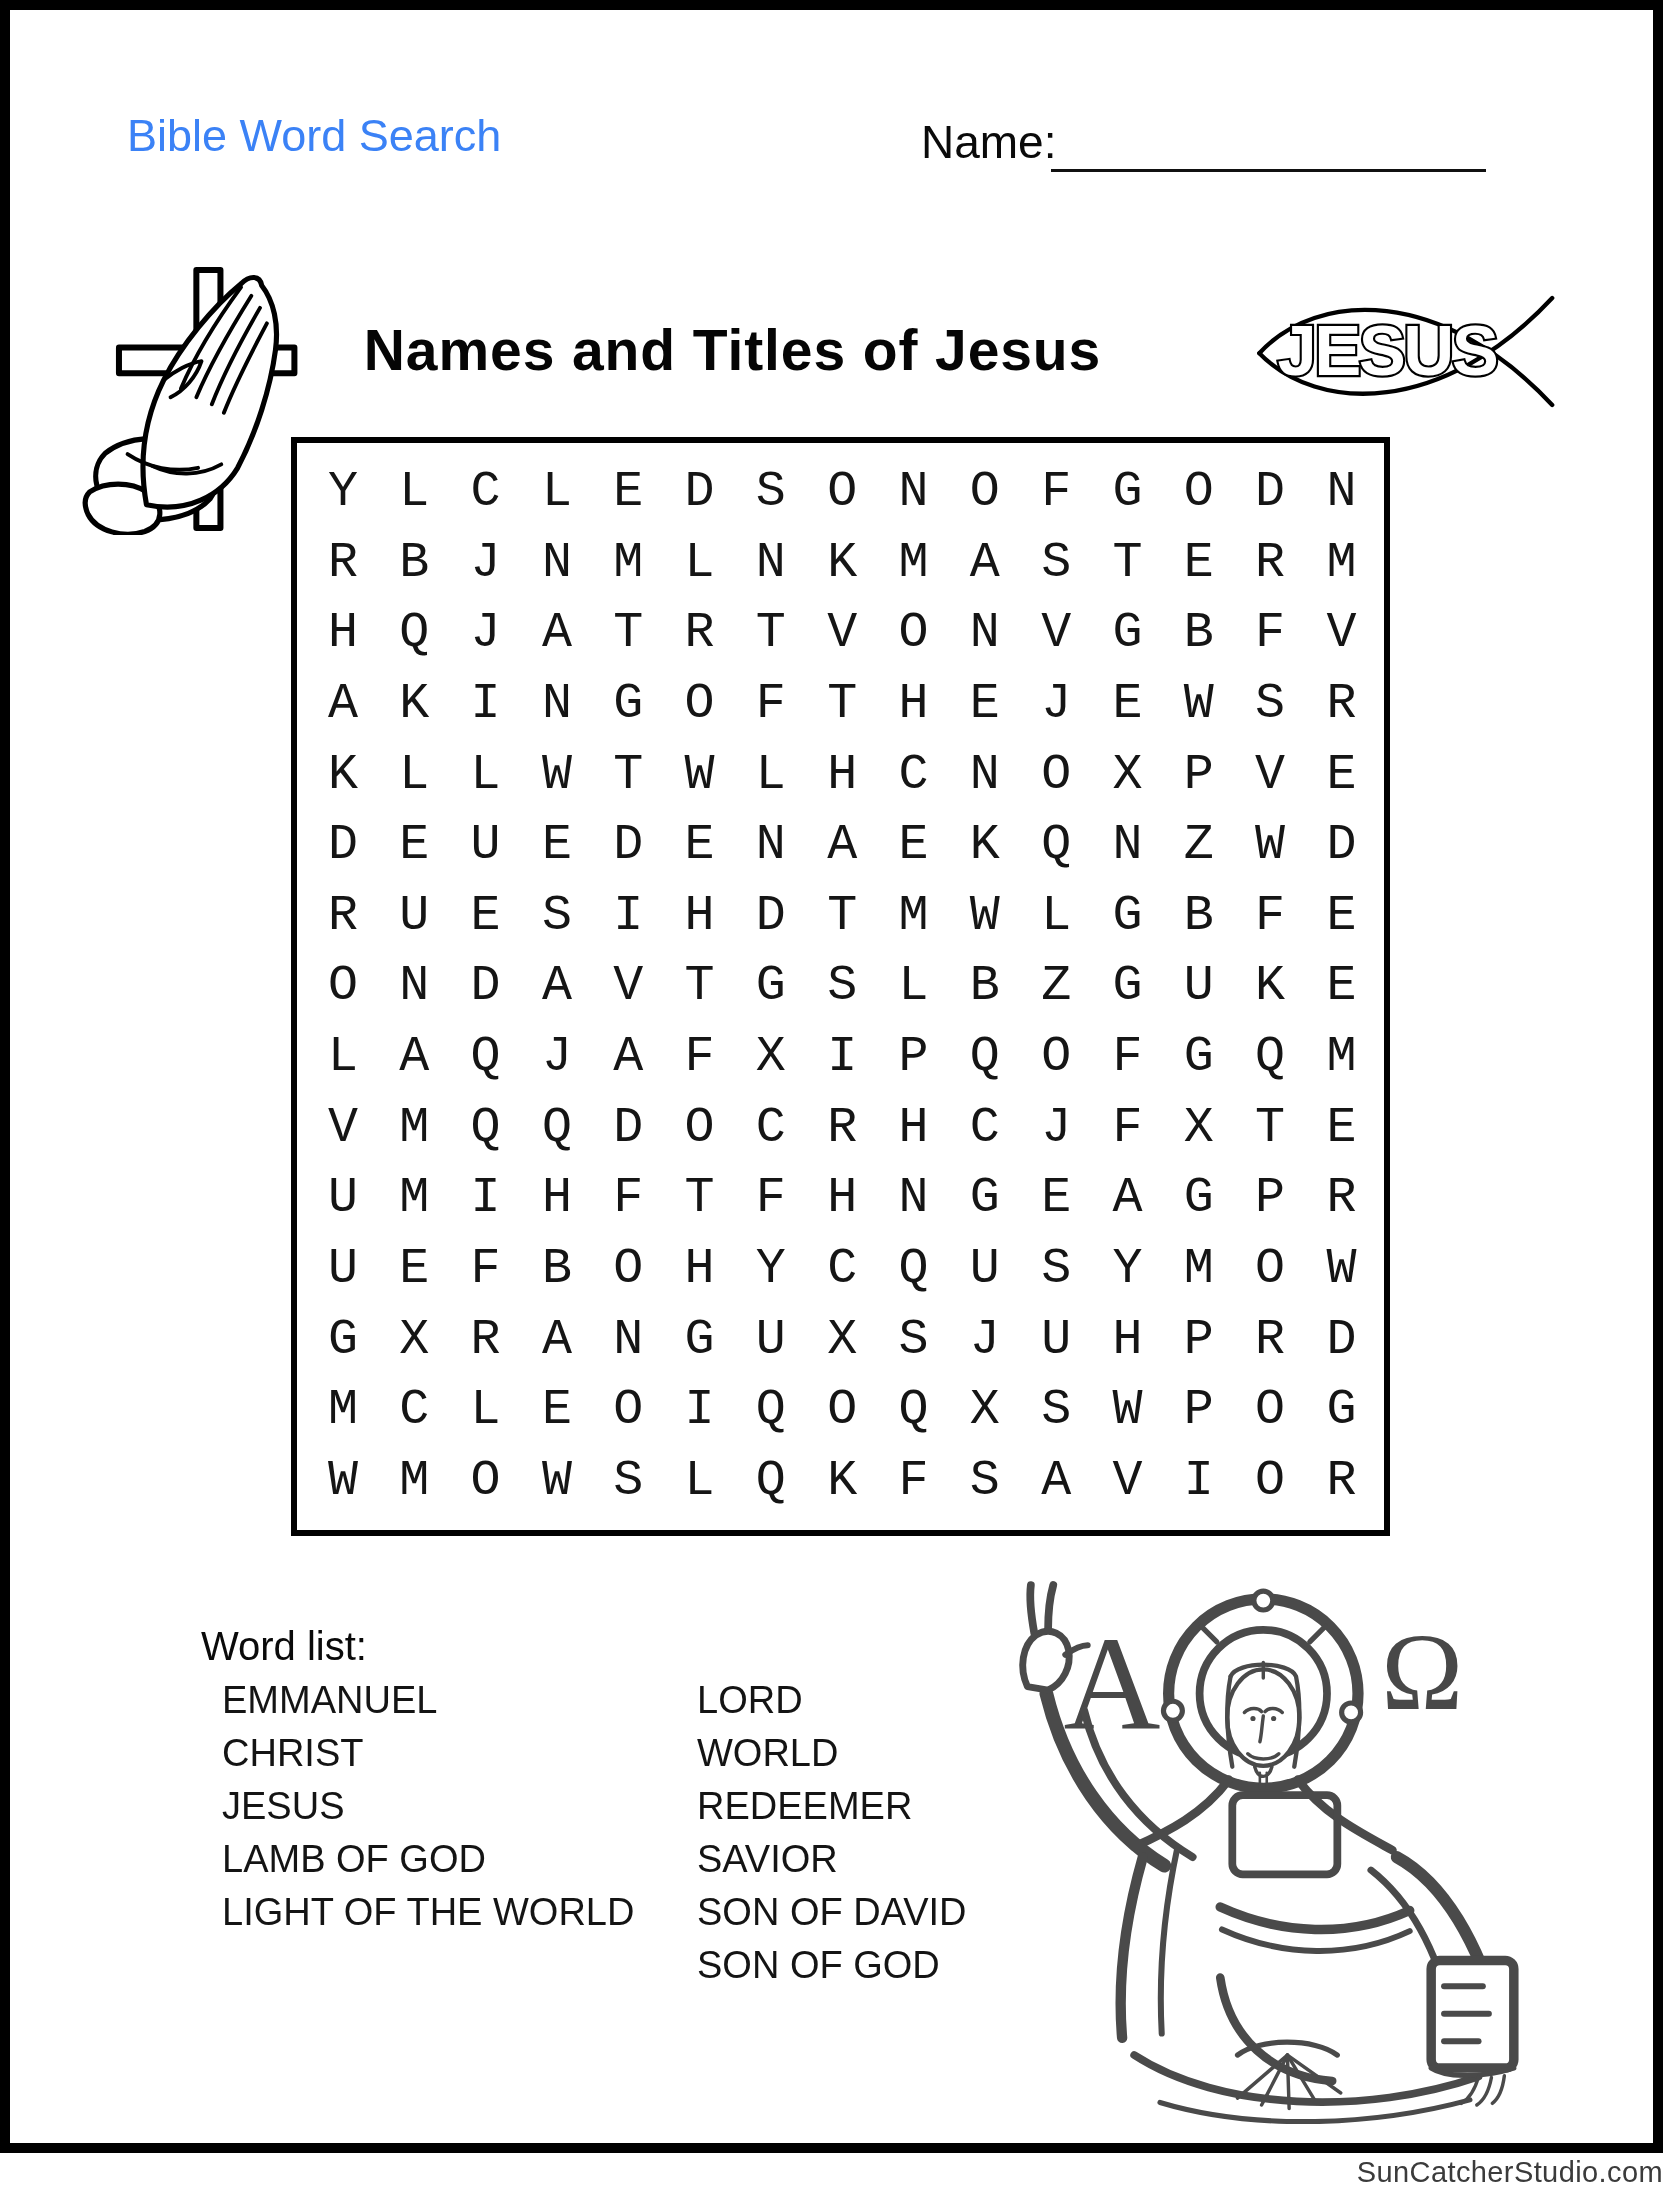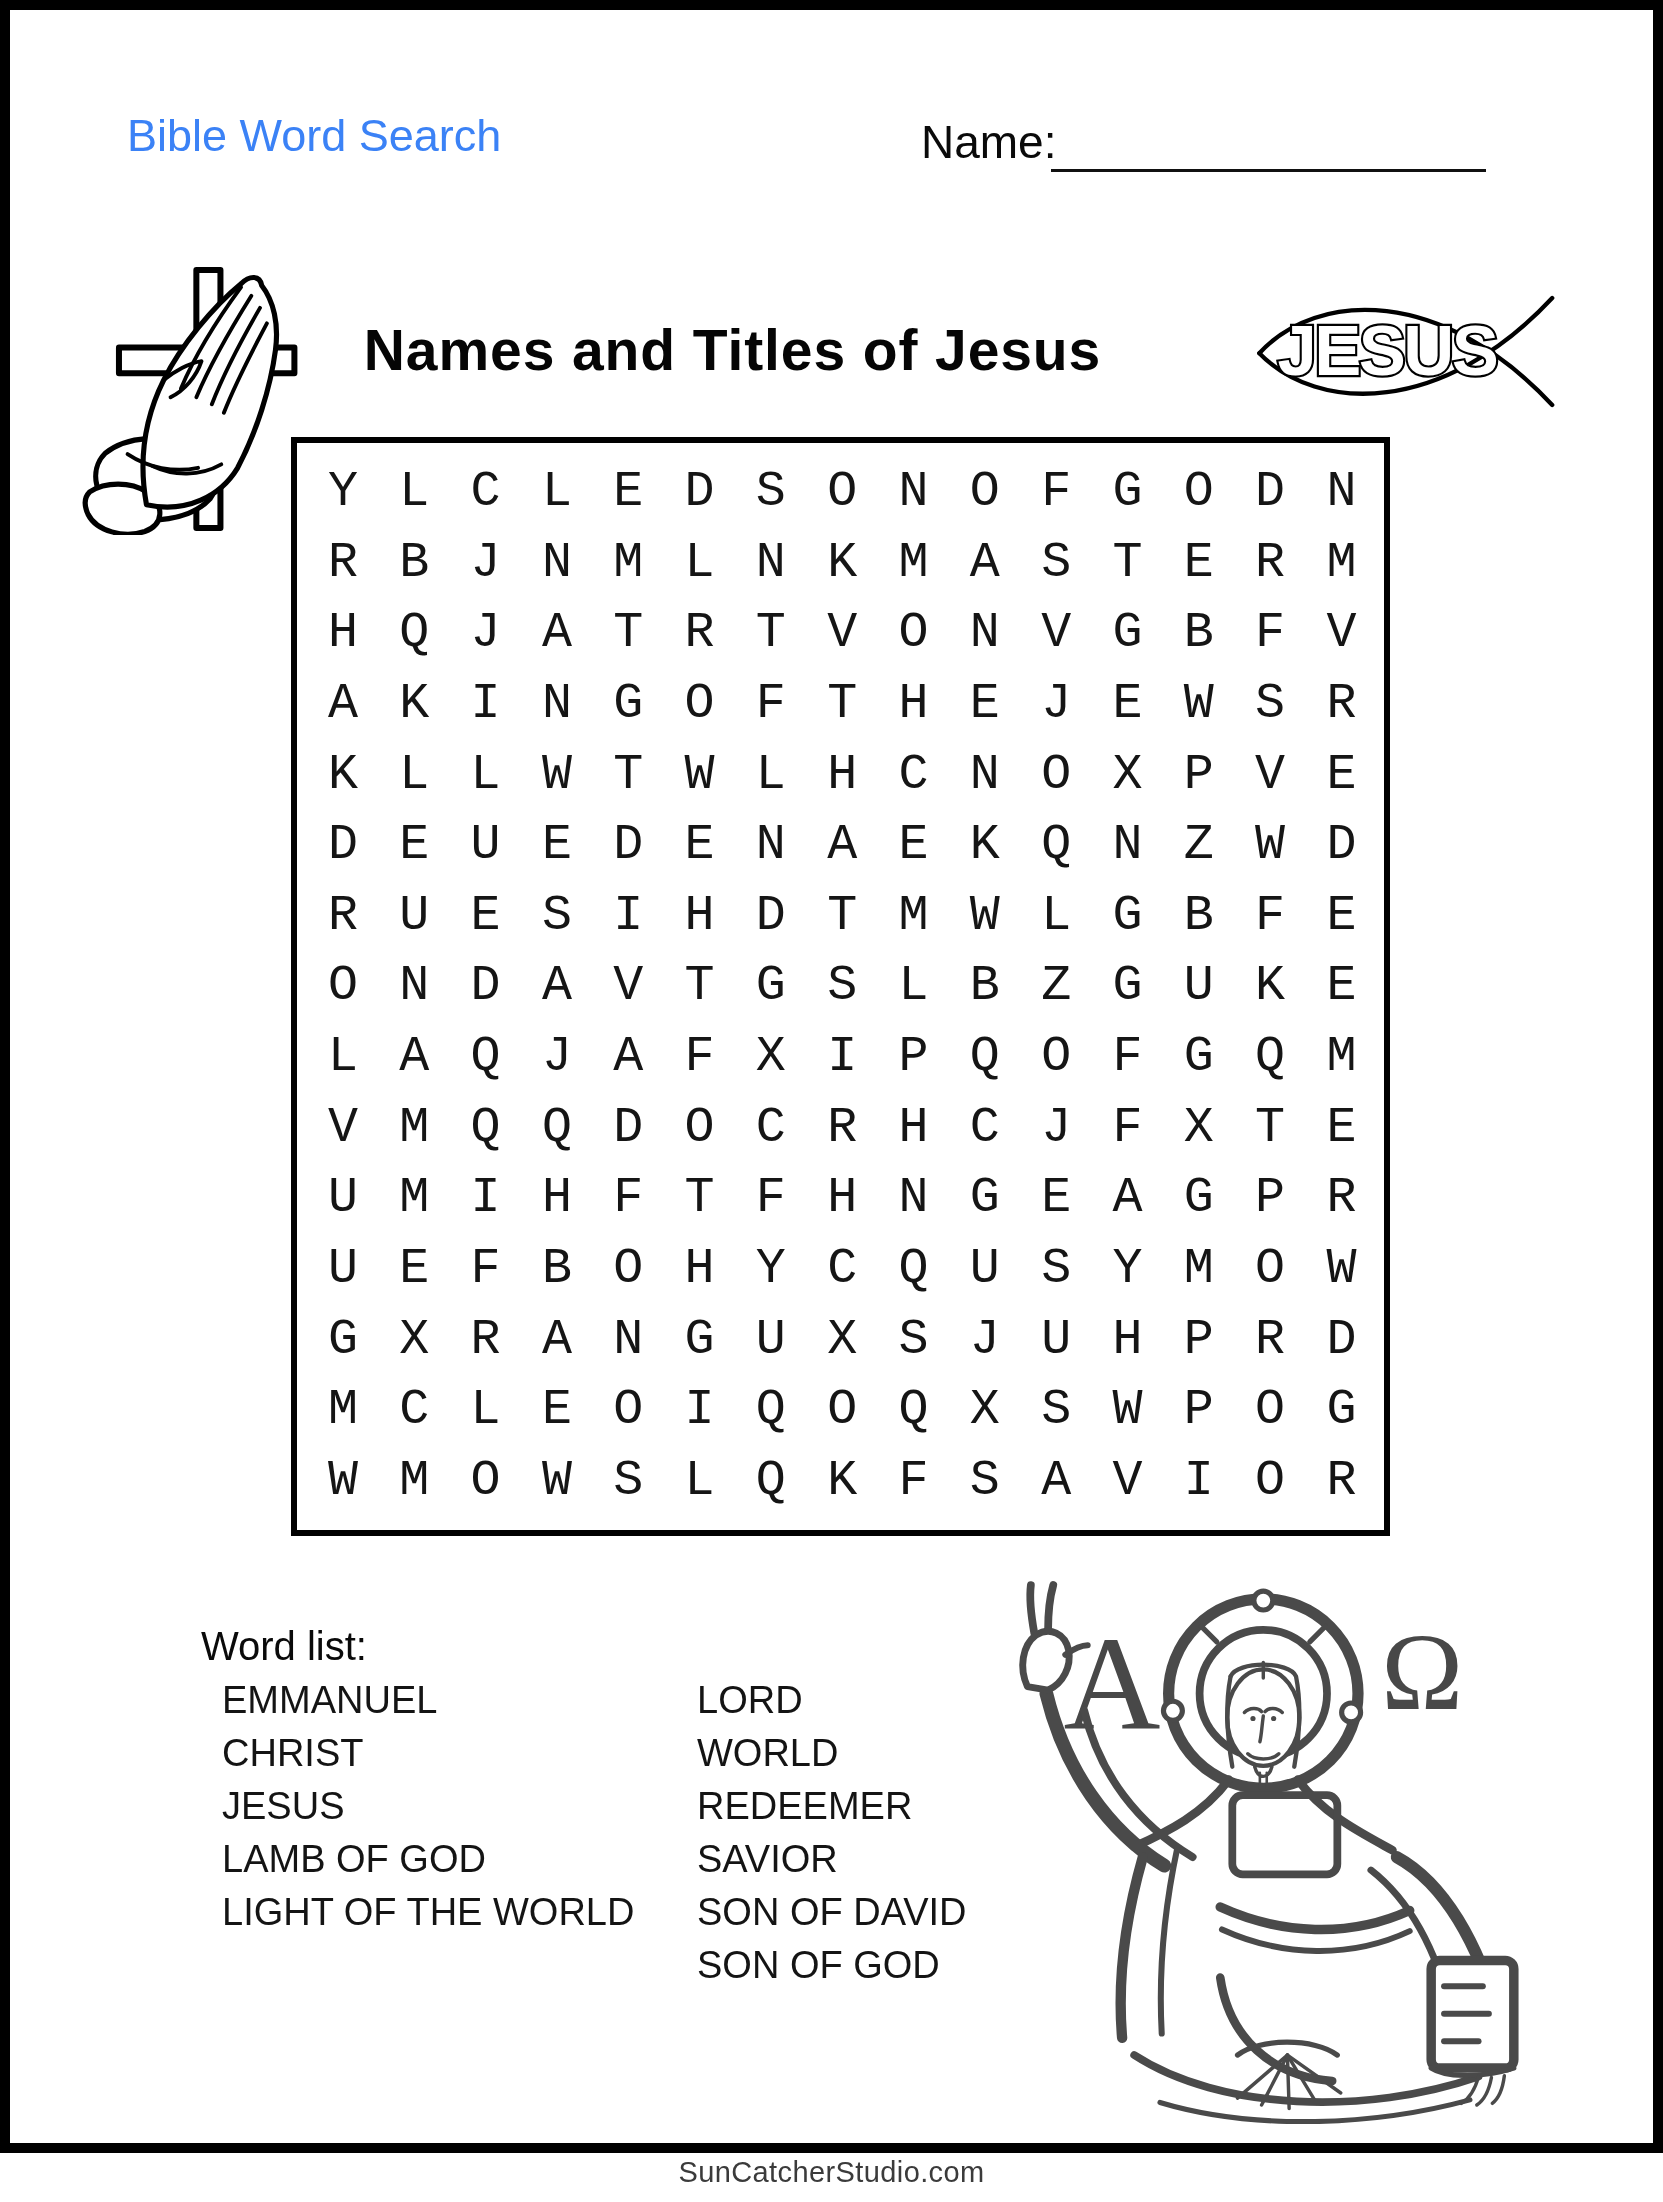--- a/index.html
+++ b/index.html
@@ -38,21 +38,21 @@
   }
   .wordlist-label{
     position:absolute;left:201px;top:1624px;font-size:40px;color:#0a0a0a;
   }
   .word-col{position:absolute;top:1674px;font-size:38px;color:#141414;}
   .word-col-1{left:222px;}
   .word-col-2{left:697px;}
   .word-item{height:53px;line-height:53px;white-space:nowrap;}
   .jesus-svg{position:absolute;left:962px;top:1573px;}
   .footer{
-    position:absolute;left:0;top:2156px;width:1663px;text-align:center;
+    position:absolute;left:0;top:2156px;width:1663px;text-align:right;
     font-size:29px;color:#3b3b3b;letter-spacing:0.4px;
   }
 </style>
 </head>
 <body>
 
 <div class="page">
 
   <div class="frame"></div>
 

